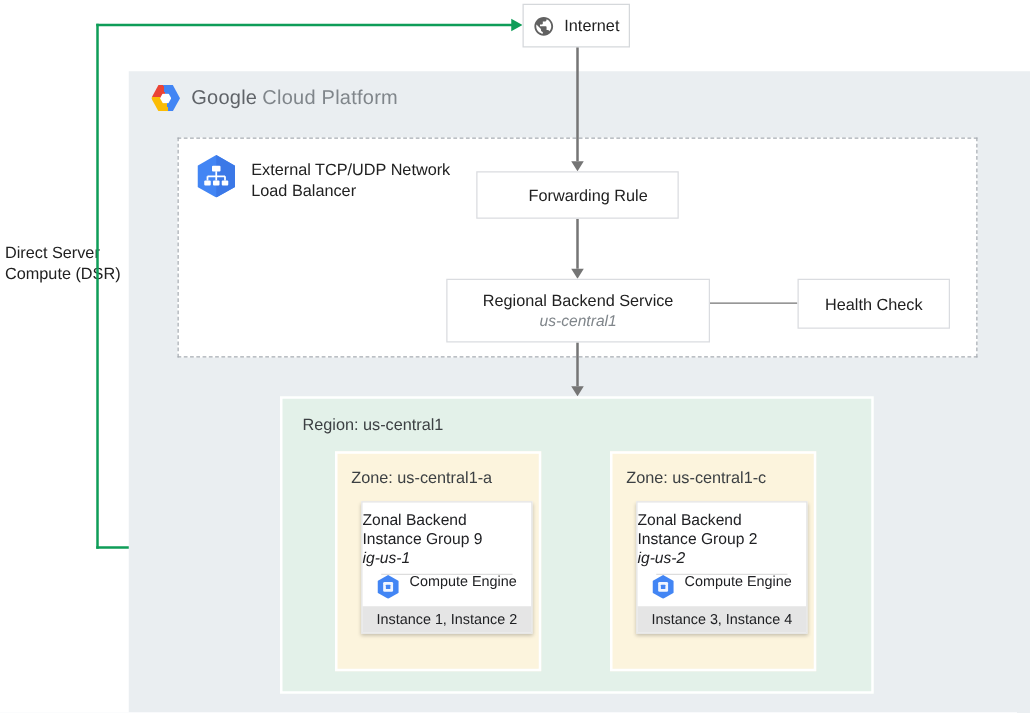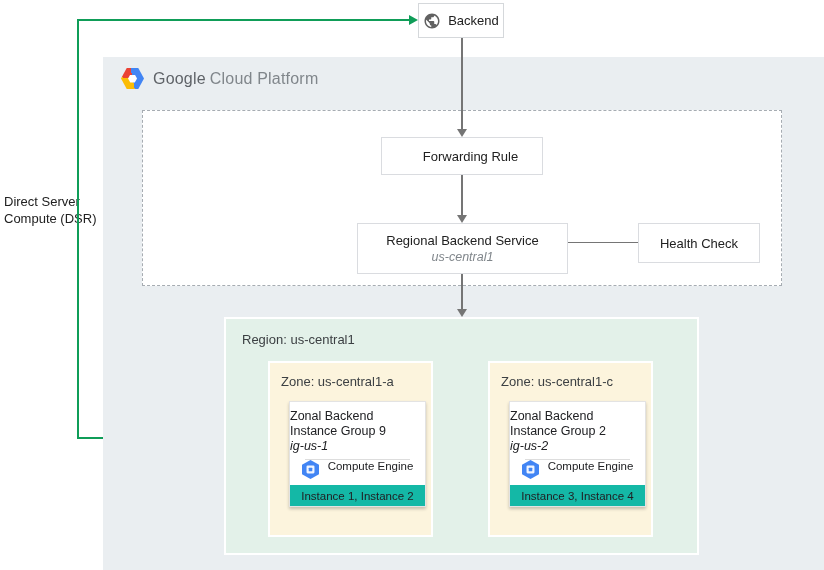--- a/index.html
+++ b/index.html
@@ -46,21 +46,21 @@
   .zone-c { left:488px; }
   .zone-label { position:absolute; left:11px; top:11px; font-size:13px; color:#3c4043; }
 
   
   .card { position:absolute; top:38px; left:19px; width:137px; height:106px; background:#ffffff; border:1px solid #e3e3e3; box-shadow:0 2px 3px rgba(0,0,0,0.22); display:flex; flex-direction:column; }
   .card-title { padding-top:7px; text-align:left; font-size:12.5px; line-height:15px; color:#202124; }
   .card-name { font-style:italic; }
   .card-divider { width:105px; margin:5px auto 0; border-top:1px solid #dddddd; }
   .engine-row { flex:1; display:flex; justify-content:center; gap:9px; }
   .engine-label { font-size:11.5px; color:#202124; }
-  .card-footer { height:21px; background:#14b8a6; display:flex; align-items:center; justify-content:center; font-size:11.5px; color:#202124; }
+  .card-footer { height:21px; background:#e5e5e5; display:flex; align-items:center; justify-content:center; font-size:11.5px; color:#202124; }
 
   svg { display:block; }
 </style>
 </head>
 <body>
 
 <div id="canvas">
 
   <div class="dsr">
     <div>Direct Server</div>
@@ -76,28 +76,45 @@
 
   <div class="gcp-logo-row">
     <div class="gcp-hex"></div>
     <div class="gcp-title">
       <span class="b">Google</span><span>Cloud Platform</span>
     </div>
   </div>
 
   <div class="dashed-box"></div>
 
+  <div class="lb-block">
+    <span>
+      <svg width="30" height="34" viewBox="0 0 30 34">
+        <polygon points="15,0 30,8.5 30,25.5 15,34 0,25.5 0,8.5" fill="#4285F4"></polygon>
+        <polygon points="15,0 30,8.5 30,25.5 15,34" fill="#3B78E7"></polygon>
+        <rect x="11.6" y="8.5" width="6.8" height="4.6" rx="0.8" fill="#ffffff"></rect>
+        <path d="M15 13 v4 M8 17 h14 M8 17 v3.4 M15 17 v3.4 M22 17 v3.4" stroke="#ffffff" stroke-width="1.4" fill="none"></path>
+        <rect x="5.4" y="20.4" width="5.2" height="4" rx="0.8" fill="#ffffff"></rect>
+        <rect x="12.4" y="20.4" width="5.2" height="4" rx="0.8" fill="#ffffff"></rect>
+        <rect x="19.4" y="20.4" width="5.2" height="4" rx="0.8" fill="#ffffff"></rect>
+      </svg>
+    </span>
+    <div class="lb-text">
+      <div>External TCP/UDP Network</div>
+      <div>Load Balancer</div>
+    </div>
+  </div>
 
   <div class="node internet">
     <span>
       <svg width="18" height="18" viewBox="0 0 24 24">
         <path fill="#616161" d="M12 2C6.48 2 2 6.48 2 12s4.48 10 10 10 10-4.48 10-10S17.52 2 12 2zm-1 17.93c-3.95-.49-7-3.85-7-7.93 0-.62.08-1.21.21-1.79L9 15v1c0 1.1.9 2 2 2v1.93zm6.9-2.54c-.26-.81-1-1.39-1.9-1.39h-1v-3c0-.55-.45-1-1-1H8v-2h2c.55 0 1-.45 1-1V7h2c1.1 0 2-.9 2-2v-.41c2.93 1.19 5 4.06 5 7.41 0 2.08-.8 3.97-2.1 5.39z"></path>
       </svg>
     </span>
-    <span>Backend</span>
+    <span>Internet</span>
   </div>
 
   <div class="line" style="left:461px; top:38px; width:1.5px; height:91px;"></div>
   <div class="arrowhead-down" style="left:457px; top:129px;"></div>
 
   <div class="line" style="left:461px; top:175px; width:1.5px; height:40px;"></div>
   <div class="arrowhead-down" style="left:457px; top:215px;"></div>
 
   <div class="line" style="left:461px; top:263px; width:1.5px; height:46px;"></div>
   <div class="arrowhead-down" style="left:457px; top:309px;"></div>

